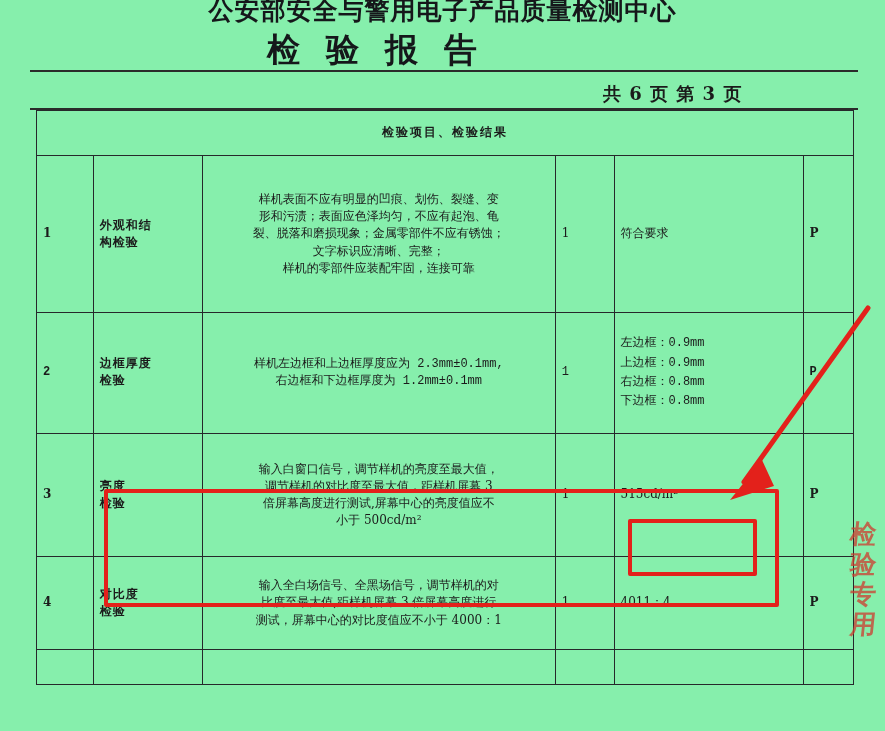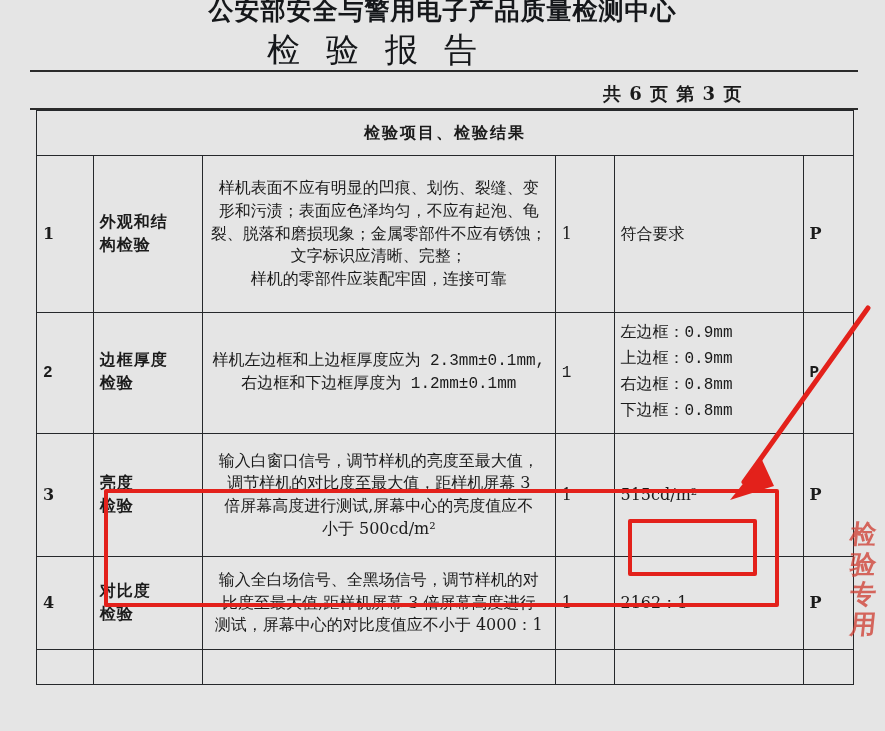--- a/index.html
+++ b/index.html
@@ -12,21 +12,21 @@
     height: 731px;
     position: relative;
     overflow: hidden;
     font-family: "DejaVu Serif", "Liberation Serif", serif;
     color: #1b1b1b;
   }
 
   .page {
     position: absolute;
     inset: 0;
-    background: #e5e5e5;
+    background: #86efac;
   }
 
   
   .org-title {
     position: absolute;
     top: -6px;
     left: 0;
     width: 885px;
     text-align: center;
     font-size: 25px;
@@ -35,21 +35,21 @@
     color: #15171a;
     white-space: nowrap;
   }
   .doc-title {
     position: absolute;
     top: 28px;
     left: 0;
     width: 744px;
     text-align: center;
     font-size: 33px;
-    font-weight: normal;
+    font-weight: bold;
     letter-spacing: 26px;
     text-indent: 26px;
     color: #15171a;
   }
 
   .report-no {
     position: absolute;
     top: 80px;
     left: 52px;
     font-size: 19px;
@@ -84,21 +84,21 @@
   }
   table.report {
     border-collapse: collapse;
     width: 818px;
     table-layout: fixed;
   }
   table.report td {
     border: 1.6px solid #26282b;
     vertical-align: middle;
     padding: 4px 6px;
-    font-size: 16px;
+    font-size: 12px;
     line-height: 1.42;
   }
   .band-title td {
     text-align: center;
     font-size: 20px;
     font-weight: bold;
     height: 36px;
     letter-spacing: 2px;
   }
   .head td {
@@ -278,21 +278,21 @@
             <div>对比度</div>
             <div>检验</div>
           </td>
           <td class="req-cell">
             <div>输入全白场信号、全黑场信号，调节样机的对</div>
             <div>比度至最大值,距样机屏幕 3 倍屏幕高度进行</div>
             <div>测试，屏幕中心的对比度值应不小于 4000：1</div>
           </td>
           <td class="sample-cell">1</td>
           <td class="result-cell">
-            <div class="result-lines">2162：1</div>
+            <div class="result-lines">4011：4</div>
           </td>
           <td class="judge-cell">P</td>
         </tr>
 
         <tr class="row-5">
           <td></td>
           <td></td>
           <td></td>
           <td></td>
           <td></td>

